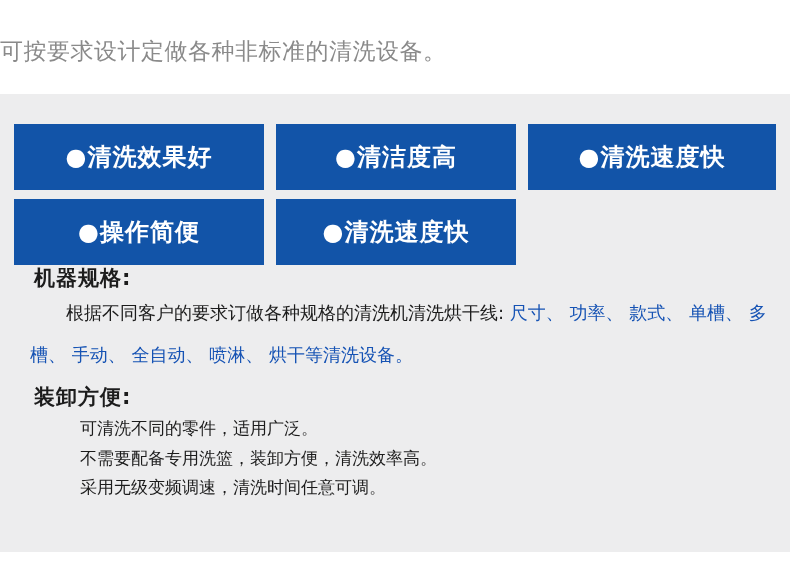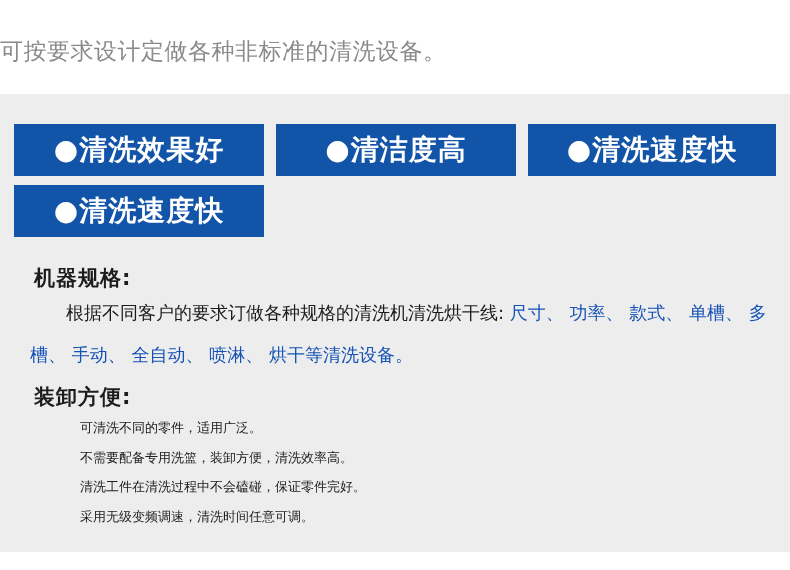--- a/index.html
+++ b/index.html
@@ -33,24 +33,24 @@
     padding-top:8px;
   }
   .badge-grid{
     position:absolute;
     left:14px; top:124px; width:762px;
     display:grid;
     grid-template-columns:250px 240px 248px;
     column-gap:12px; row-gap:9px;
   }
   .badge{
-    height:52px;
+    height:66px;
     background:var(--badge-bg);
     color:var(--badge-text);
-    font-size:28px;
+    font-size:24px;
     font-weight:bold;
     display:flex; align-items:center; justify-content:center;
     letter-spacing:1px;
     white-space:nowrap;
   }
   .section-heading{
     position:absolute;
     left:34px;
     font-size:21px;
     font-weight:bold;
@@ -64,21 +64,21 @@
     font-size:18px;
     line-height:42px;
     text-indent:36px;
     color:var(--body-text);
   }
   .specs-accent{ color:var(--accent-text); }
   .features-heading{ top:383px; }
   .features-list{
     position:absolute;
     left:80px; top:417px; width:690px;
-    font-size:13px;
+    font-size:17px;
     color:var(--body-text);
   }
   .feature-item{
     line-height:22px;
     margin-bottom:7.5px;
     white-space:nowrap;
   }
   .bottom-strip{
     position:absolute;
     left:0; top:552px; width:790px; height:18px;
@@ -89,29 +89,29 @@
 <body>
 
 <div class="header-band">
   <div class="page-heading">可按要求设计定做各种非标准的清洗设备。</div>
 </div>
 
 <div class="badge-grid">
   <div class="badge">●清洗效果好</div>
   <div class="badge">●清洁度高</div>
   <div class="badge">●清洗速度快</div>
+  <div class="badge">●操作简便</div>
   <div class="badge">●清洗速度快</div>
 </div>
 
 <h2 class="section-heading specs-heading">机器规格:</h2>
 
 <p class="specs-paragraph"><span>根据不同客户的要求订做各种规格的清洗机清洗烘干线: </span><span class="specs-accent">尺寸、 功率、 款式、 单槽、 多槽、 手动、 全自动、 喷淋、 烘干等清洗设备。</span></p>
 
 <h2 class="section-heading features-heading">装卸方便:</h2>
 
 <div class="features-list">
   <div class="feature-item">可清洗不同的零件，适用广泛。</div>
   <div class="feature-item">不需要配备专用洗篮，装卸方便，清洗效率高。</div>
-  <div class="feature-item">清洗工件在清洗过程中不会磕碰，保证零件完好。</div>
   <div class="feature-item">采用无级变频调速，清洗时间任意可调。</div>
 </div>
 
 <div class="bottom-strip"></div>
 
 </body></html>

